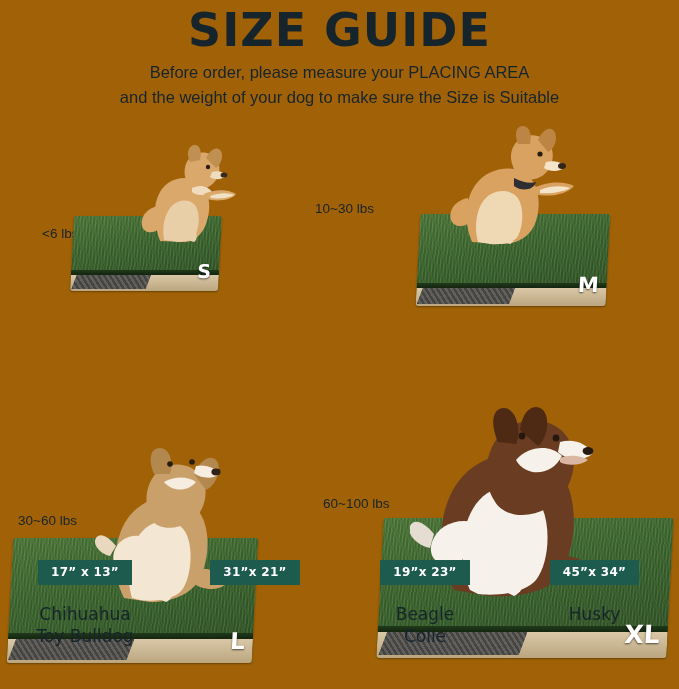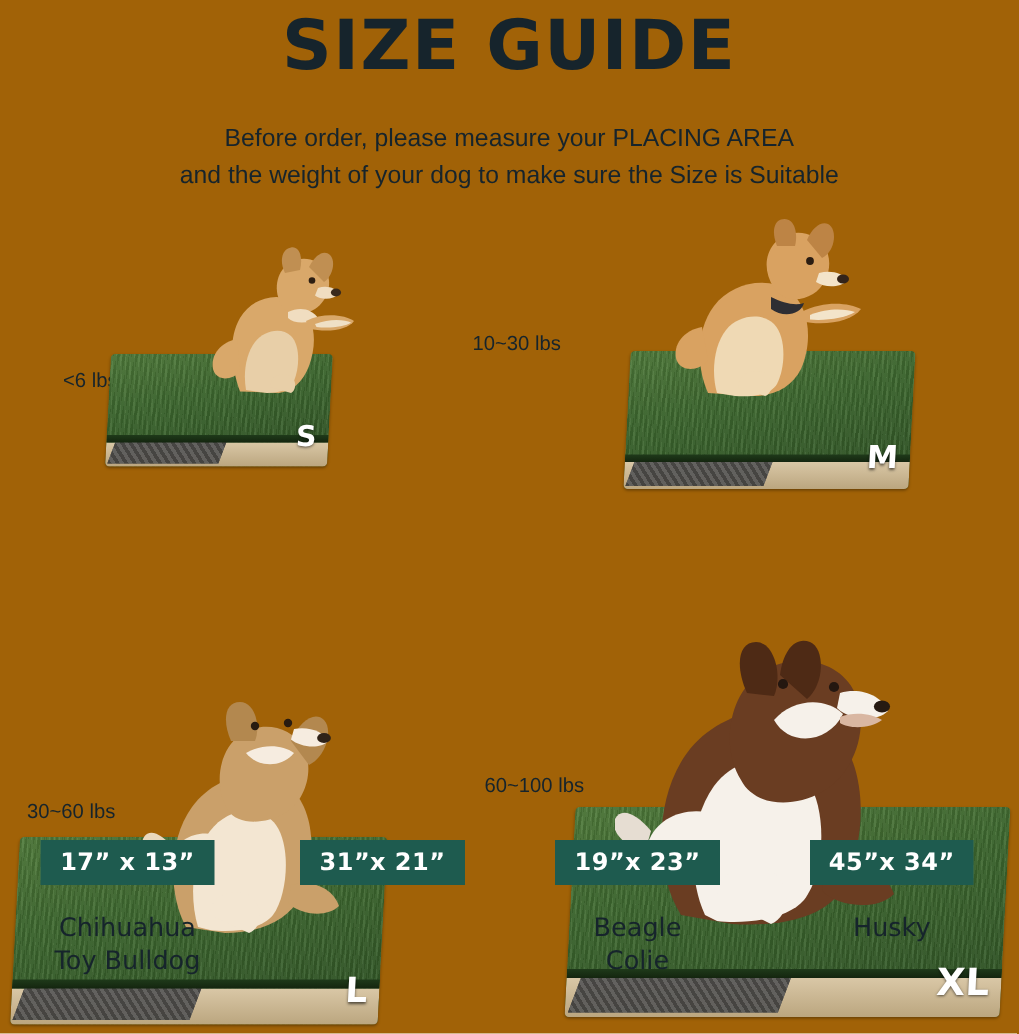--- a/index.html
+++ b/index.html
@@ -27,21 +27,21 @@
     letter-spacing: 1px;
     color: #16242c;
     padding-top: 4px;
     font-family: "DejaVu Sans", sans-serif;
   }
   .subtitle {
     text-align: center;
     font-size: 16.5px;
     line-height: 25px;
     color: #16242c;
-    margin-top: 24px;
+    margin-top: 4px;
     padding: 0 26px;
   }
 
   
   .grid {
     position: relative;
     width: 679px;
     height: 400px;
     margin-top: 6px;
   }
@@ -127,21 +127,21 @@
   }
   .col-0 { left: 0px;   width: 170px; }
   .col-1 { left: 170px; width: 170px; }
   .col-2 { left: 340px; width: 170px; }
   .col-3 { left: 510px; width: 169px; }
 
   .dim-badge {
     display: inline-block;
     background: #1e5b4f;
     color: #ffffff;
-    font-size: 16px;
+    font-size: 12px;
     font-weight: bold;
     padding: 5px 13px 6px;
     border-radius: 0;
     letter-spacing: .3px;
     font-family: "DejaVu Sans", sans-serif;
   }
   .breeds {
     margin-top: 18px;
     font-size: 17px;
     line-height: 22px;

